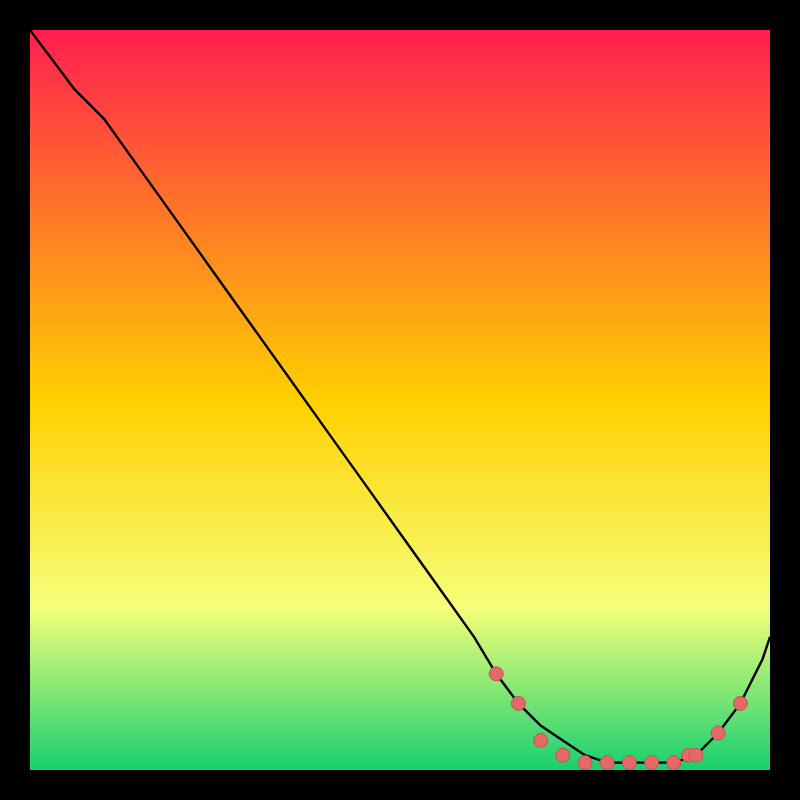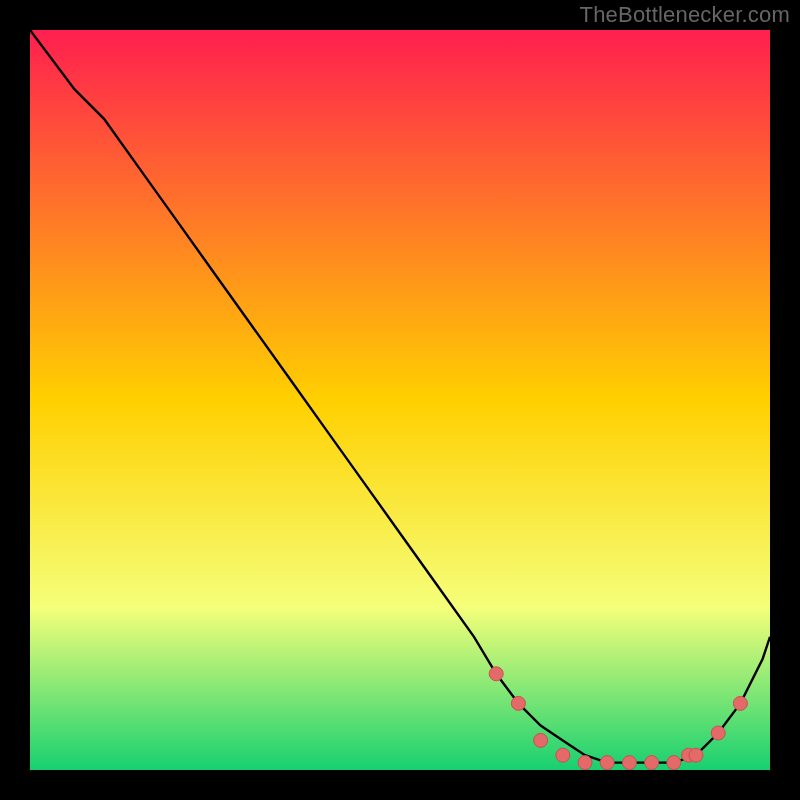--- a/index.html
+++ b/index.html
@@ -34,21 +34,20 @@
     width: 740px;
     height: 740px;
     display: block;
   }
 </style>
 </head>
 <body>
 
 <div class="stage">
 
-  <div class="attribution">TheBottlenecker.com</div>
 
   <div class="plot-area">
     <svg class="plot-svg" viewBox="0 0 740 740" preserveAspectRatio="none">
       <defs>
         <linearGradient id="bg-grad" x1="0" y1="0" x2="0" y2="1">
           <stop id="g0" offset="0%" stop-color="#ff1f4f"></stop>
           <stop id="g1" offset="50%" stop-color="#ffd000"></stop>
           <stop id="g2" offset="78%" stop-color="#f5ff7a"></stop>
           <stop id="g3" offset="100%" stop-color="#17d070"></stop>
         </linearGradient>

